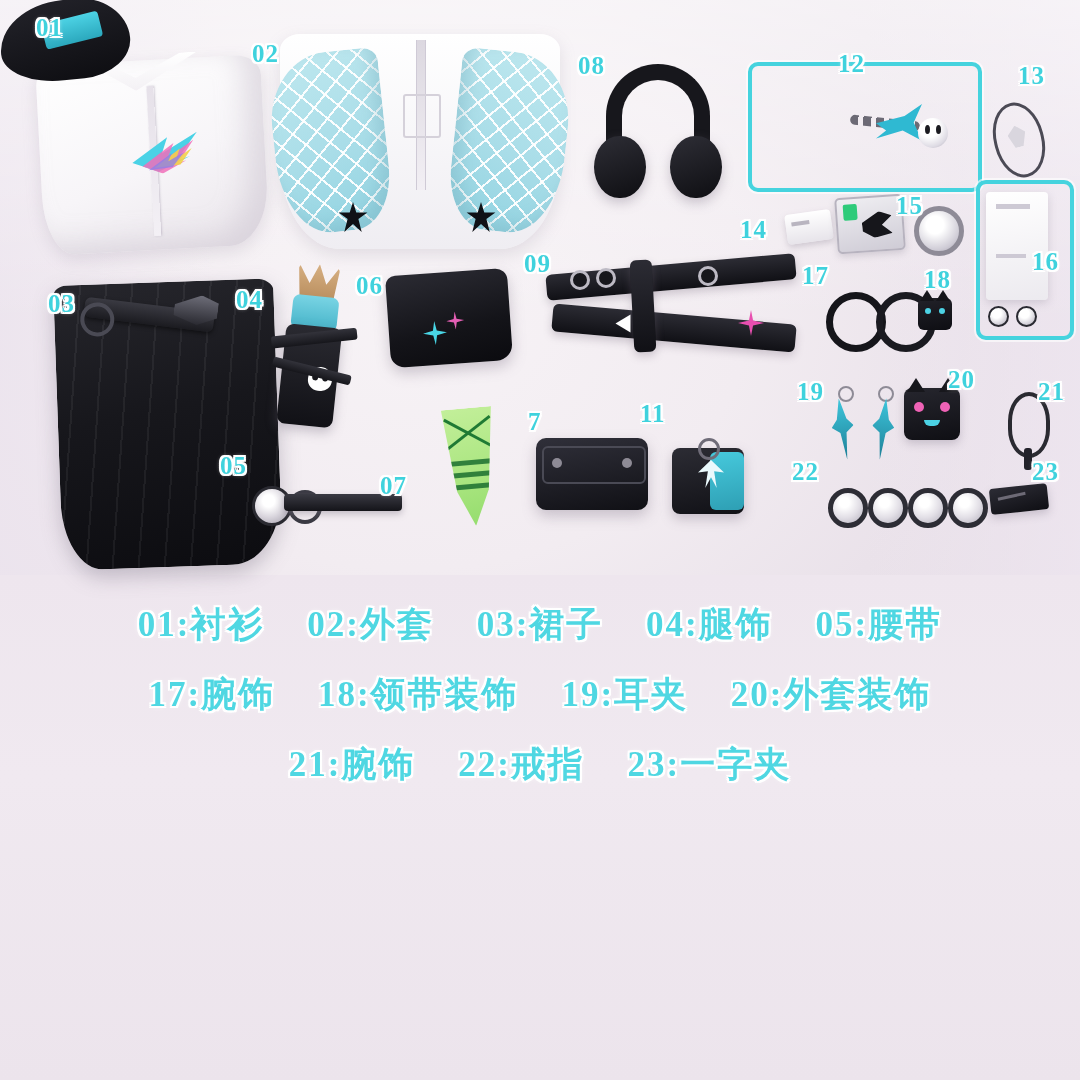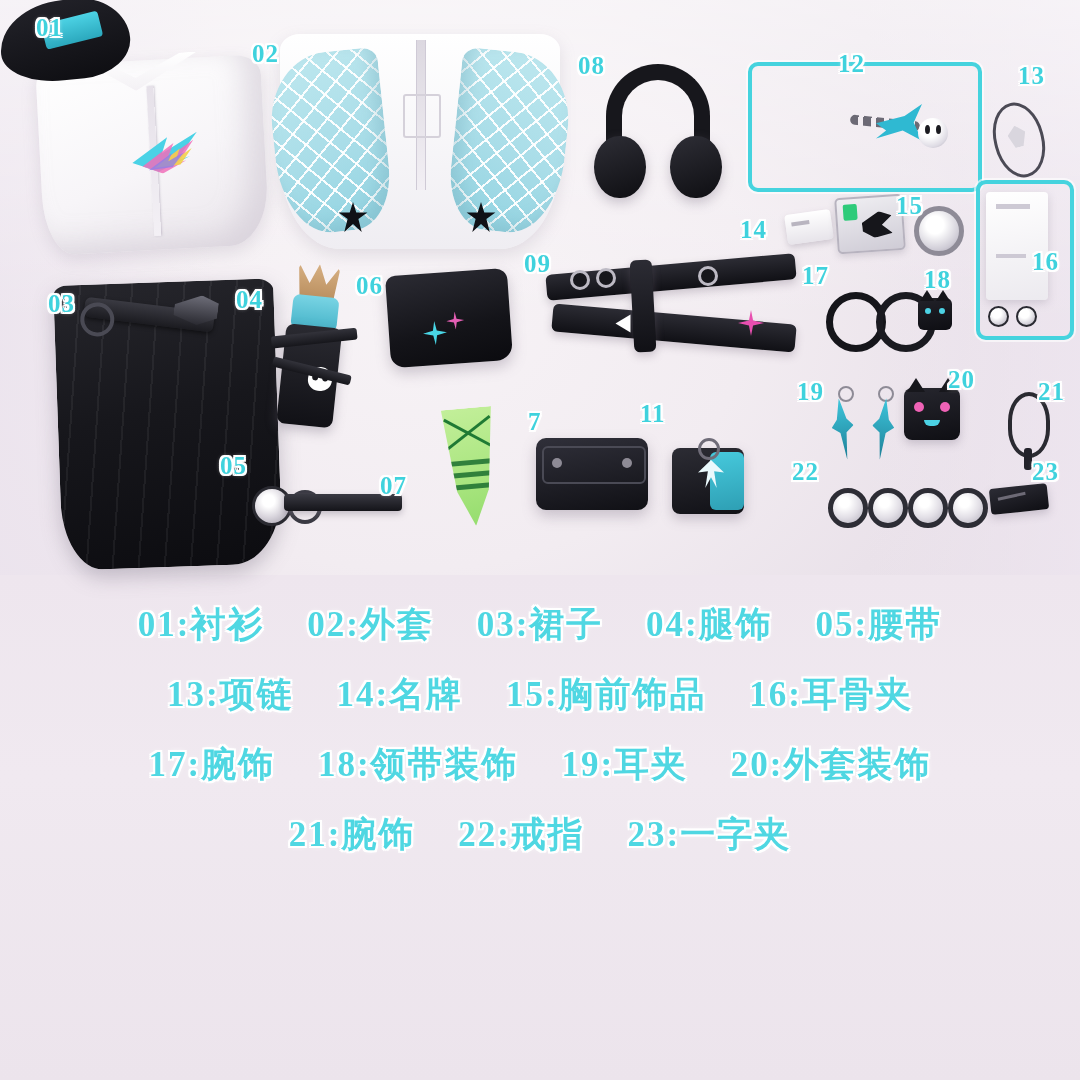--- a/index.html
+++ b/index.html
@@ -640,26 +640,20 @@
 
   <div id="captions">
     <div class="cap-line">
       <span>01:衬衫</span>
       <span>02:外套</span>
       <span>03:裙子</span>
       <span>04:腿饰</span>
       <span>05:腰带</span>
     </div>
     <div class="cap-line">
-      <span>13:项链</span>
-      <span>14:名牌</span>
-      <span>15:胸前饰品</span>
-      <span>16:耳骨夹</span>
-    </div>
-    <div class="cap-line">
       <span>17:腕饰</span>
       <span>18:领带装饰</span>
       <span>19:耳夹</span>
       <span>20:外套装饰</span>
     </div>
     <div class="cap-line">
       <span>21:腕饰</span>
       <span>22:戒指</span>
       <span>23:一字夹</span>
     </div>

